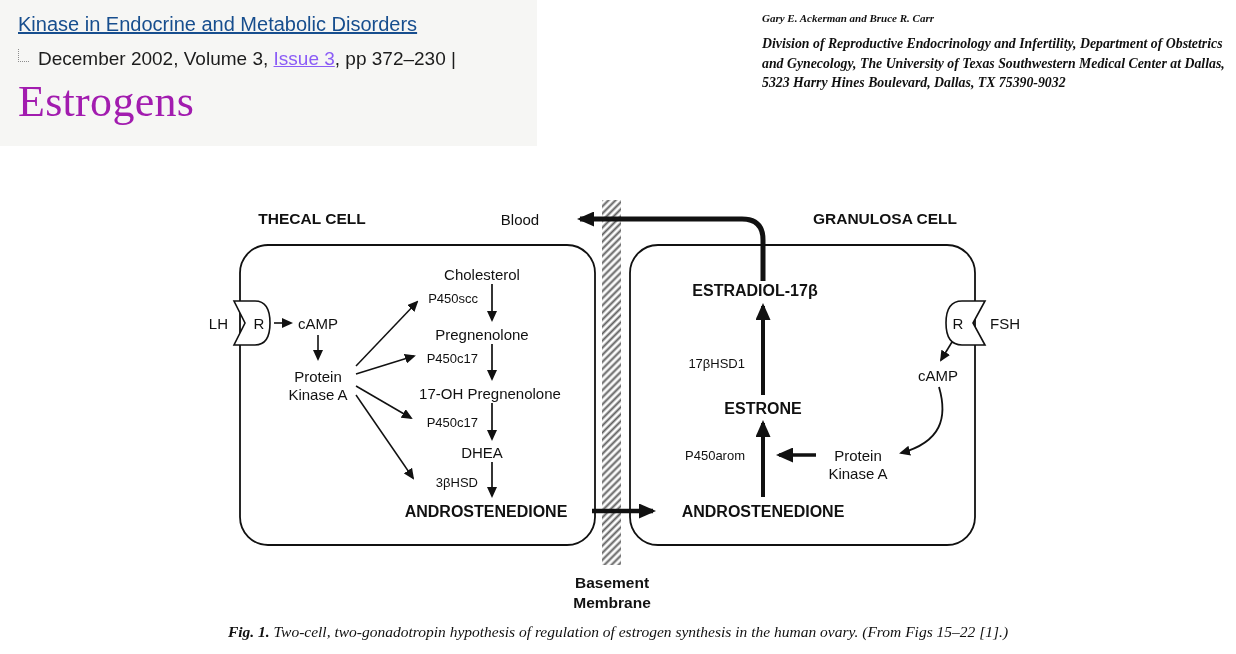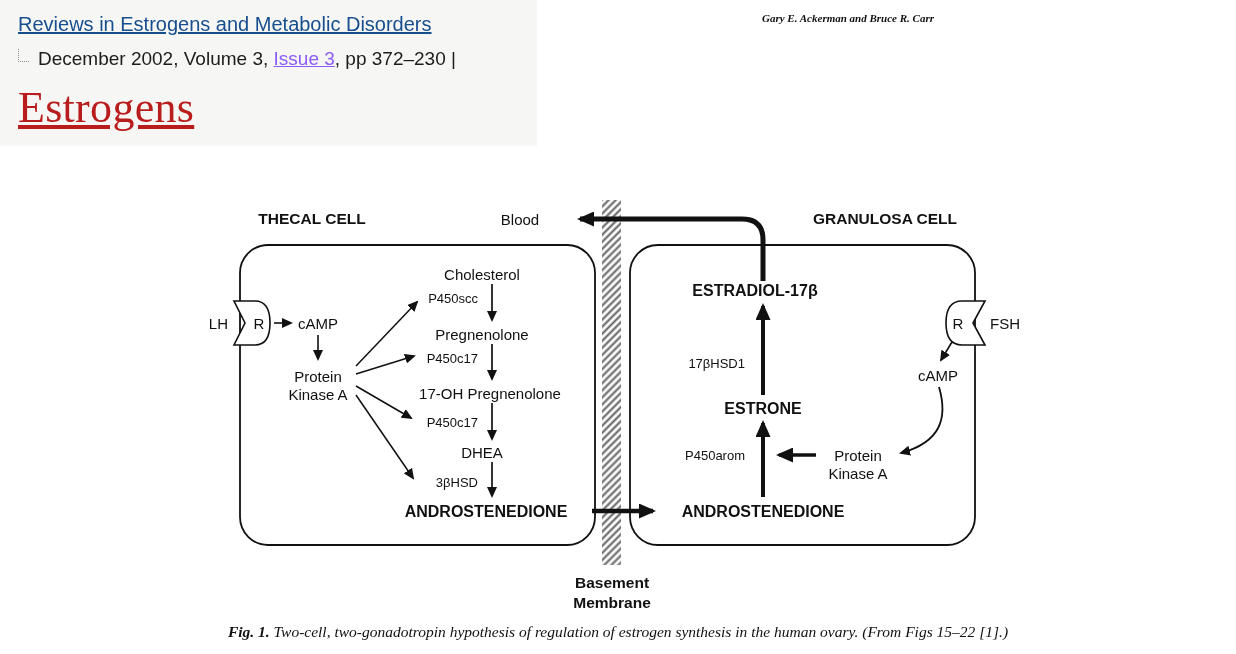--- a/index.html
+++ b/index.html
@@ -22,21 +22,21 @@
     margin-top:11px; font-size:19px; color:#1c1c1c; line-height:1.25;
   }
   .tree-icon {
     display:inline-block; width:11px; height:13px;
     border-left:1px dotted #8d8d8d; border-bottom:1px dotted #8d8d8d;
     margin-right:9px; transform:translateY(-3px);
   }
   .issue-link { color:#8b5cf6; text-decoration:underline; cursor:pointer; }
   .article-title {
     font-family:"Liberation Serif", serif; font-weight:400;
-    font-size:44px; color:#b91c1c; margin-top:11px; letter-spacing:0.3px;text-decoration:underline;
+    font-size:44px; color:#a21caf; margin-top:5px; letter-spacing:0.3px;
   }
 
   .header-right {
     position:absolute; left:762px; top:12px; width:474px;
     font-family:"Liberation Serif", serif; font-style:italic; color:#101010;
   }
   .authors { font-size:11px; font-weight:700; line-height:1.2; }
   .affiliation {
     margin-top:9px; font-size:13.8px; font-weight:600; line-height:1.42;
     width:470px;
@@ -54,30 +54,31 @@
     position:absolute; top:623px; left:0; width:1236px; text-align:center;
     font-family:"Liberation Serif", serif; font-style:italic; font-size:15.5px;
     color:#101010;
   }
   .caption .fig-label { font-weight:700; }
 </style>
 </head>
 <body>
 
 <div class="header-left">
-  <a class="journal-link" href="#">Reviews in Estrogens and Metabolic Disorders</a>
+  <a class="journal-link" href="#">Kinase in Endocrine and Metabolic Disorders</a>
   <div class="issue-line">
     <span class="tree-icon"></span><span>December 2002, Volume 3,</span>
     <a class="issue-link" href="#">Issue 3</a><span>, pp 372–230 |</span>
   </div>
   <h1 class="article-title">Estrogens</h1>
 </div>
 
 <div class="header-right">
   <div class="authors">Gary E. Ackerman and Bruce R. Carr</div>
+  <div class="affiliation">Division of Reproductive Endocrinology and Infertility, Department of Obstetrics and Gynecology, The University of Texas Southwestern Medical Center at Dallas, 5323 Harry Hines Boulevard, Dallas, TX 75390-9032</div>
 </div>
 
 <div class="figure-wrap">
 <svg width="1236" height="425" viewBox="0 0 1236 425">
   <defs>
     <marker id="ah" markerUnits="userSpaceOnUse" markerWidth="11" markerHeight="10" refX="9" refY="5" orient="auto">
       <path d="M0,0 L11,5 L0,10 Z" fill="#111"></path>
     </marker>
     <marker id="ahb" markerUnits="userSpaceOnUse" markerWidth="17" markerHeight="15" refX="14" refY="7.5" orient="auto">
       <path d="M0,0 L17,7.5 L0,15 Z" fill="#111"></path>

